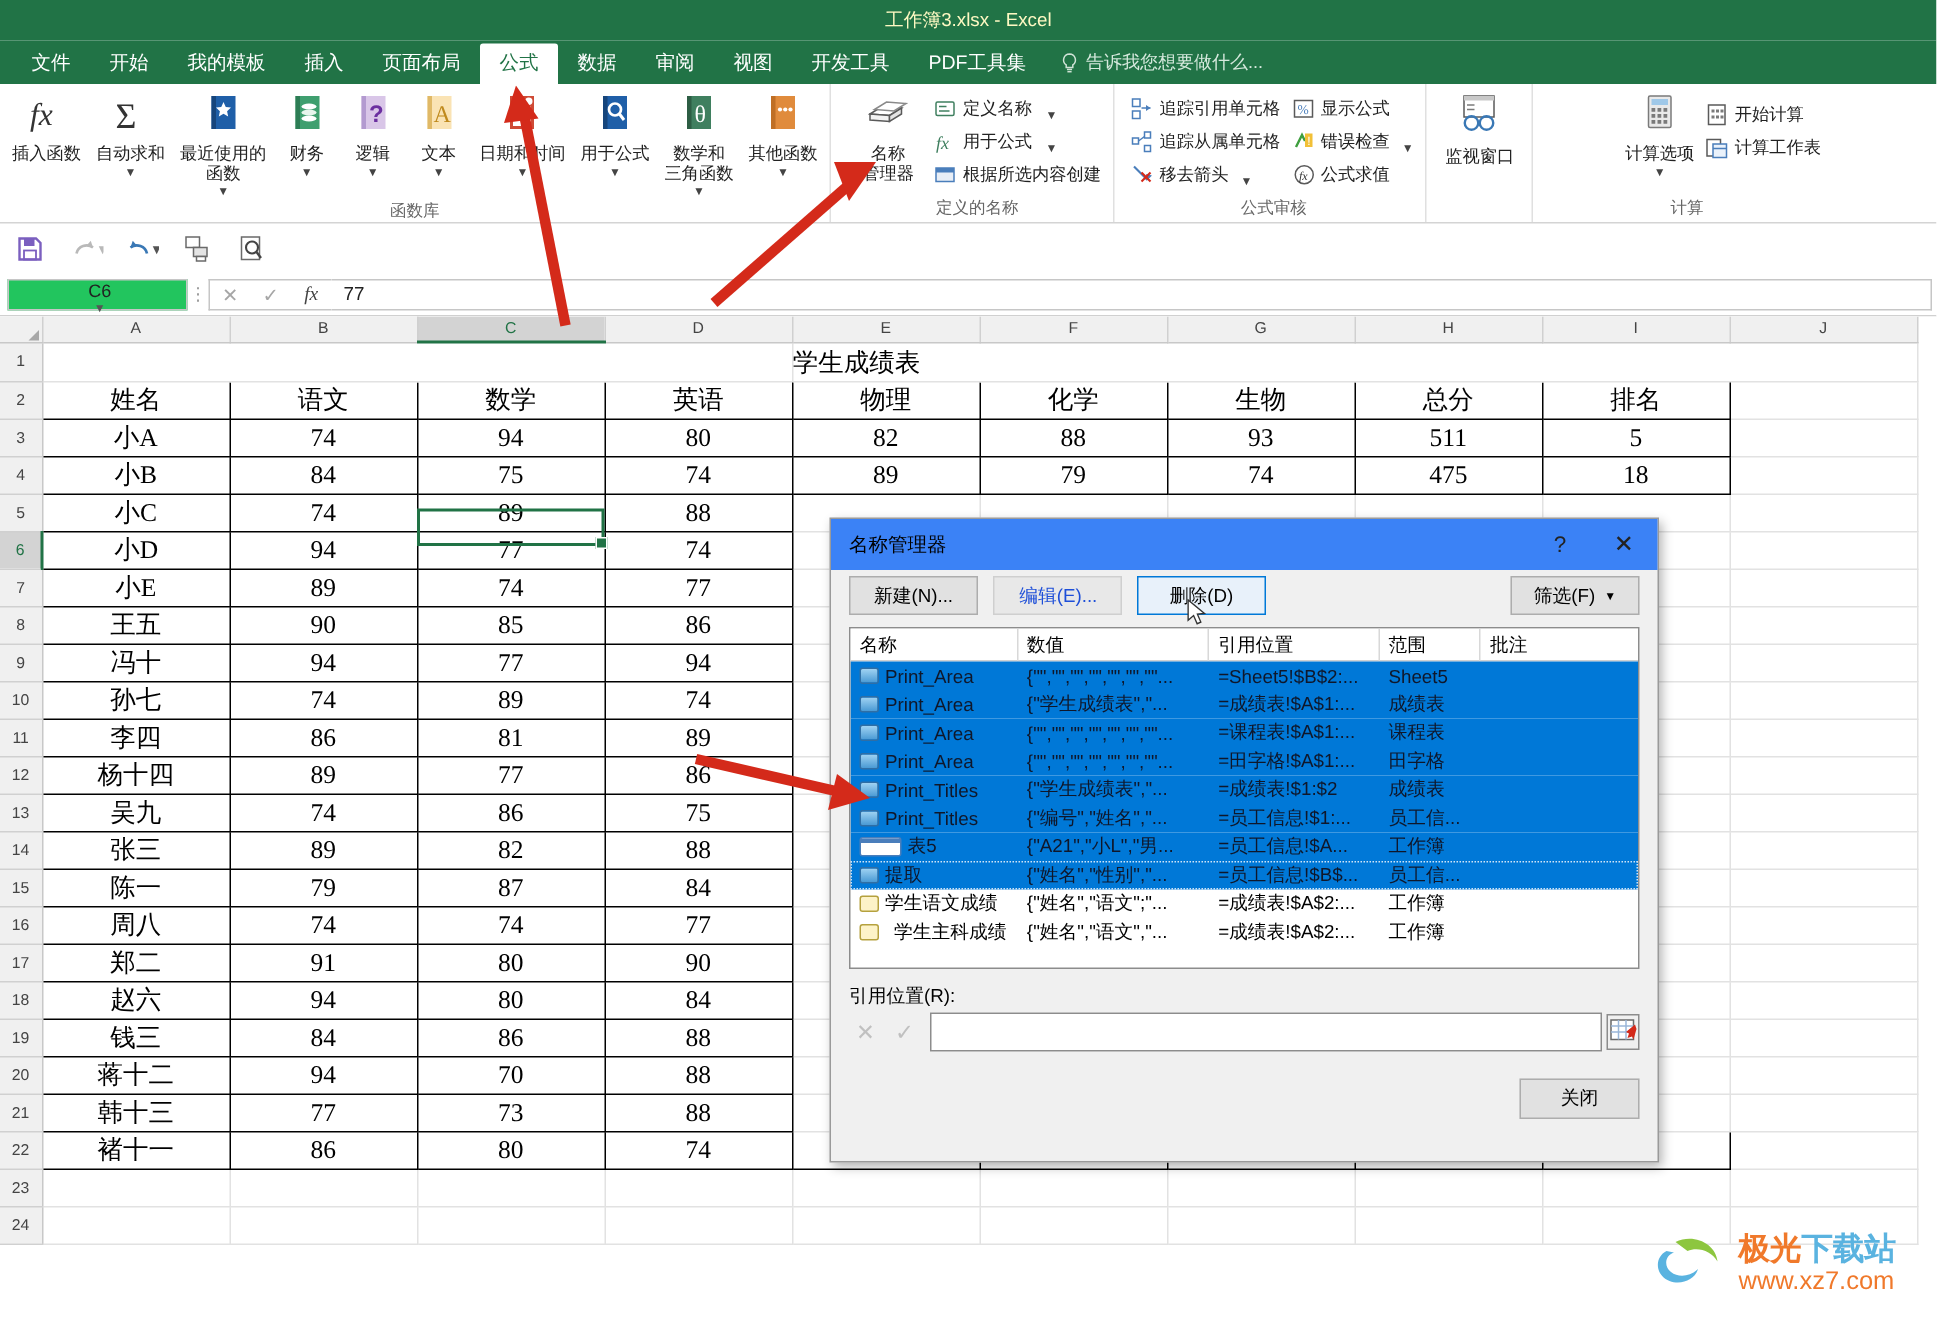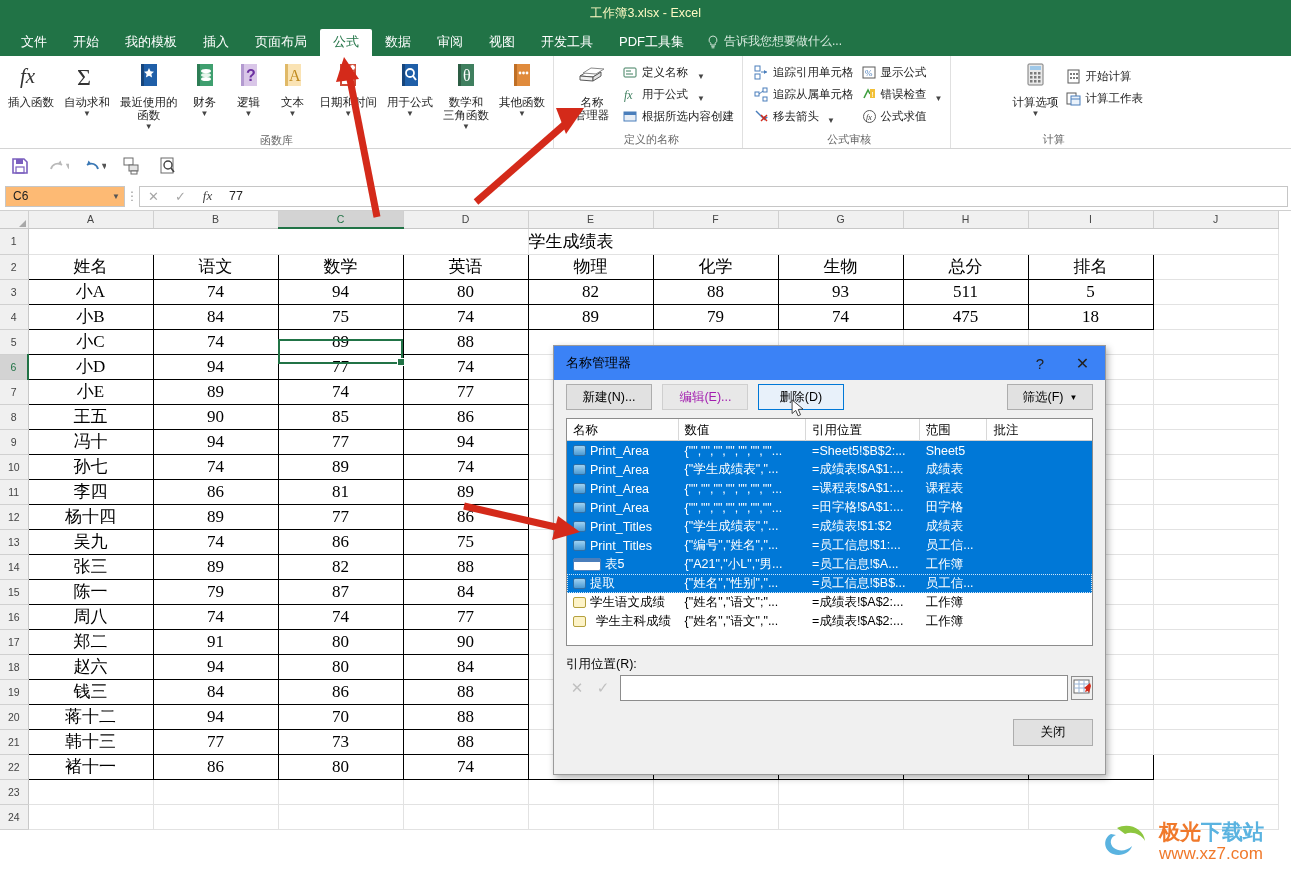--- a/index.html
+++ b/index.html
@@ -58,23 +58,23 @@
   .qat{
     height:33px; background:#fff; display:flex; align-items:center;
     padding-left:10px; gap:17px; border-bottom:0px solid #ddd;
   }
   .qat .qi{ width:20px; height:20px; position:relative; cursor:default;}
   .fbar{
     height:29px; background:#fff; display:flex; align-items:center;
     border-bottom:1px solid #d0d0d0; padding:0 3px 0 5px; gap:0;
   }
   .namebox{
-    width:120px; height:21px; border:1px solid #c6c6c6; background:#fdba74;
+    width:120px; height:21px; border:1px solid #c6c6c6; background:#22c55e;
     display:flex; align-items:center; justify-content:space-between;
-    padding:0 4px 0 7px; font-size:12px; color:#222;
+    padding:0 4px 0 7px; font-size:12px; color:#222;flex-direction:column;
   }
   .vdots{ width:14px; text-align:center; color:#999; font-size:12px; letter-spacing:0;}
   .fbtns{ display:flex; align-items:center; gap:0; border:1px solid #c6c6c6;
           border-right:0; height:21px; background:#fff;}
   .fbtn{ width:27px; height:19px; display:flex; align-items:center; justify-content:center;
          color:#a6a6a6; font-size:13px;}
   .finput{
     flex:1; height:21px; border:1px solid #c6c6c6; border-left:0; background:#fff;
     display:flex; align-items:center; padding-left:8px; font-size:12.5px; color:#222;
   }
@@ -122,34 +122,34 @@
   .dlgbtns{ margin-left:auto; display:flex; align-items:stretch; height:34px;}
   .dlgbtn{ width:40px; display:flex; align-items:center; justify-content:center;
            font-size:15px; color:#222;}
   .dlgbtn.close{ width:45px; font-size:16px;}
   .dlgtool{ display:flex; align-items:center; padding:4px 12px 8px 12px; gap:10px;}
   .btn{
     height:26px; min-width:86px; border:1px solid #adadad; background:#e1e1e1;
     display:flex; align-items:center; justify-content:center; font-size:12.5px;
     color:#000; cursor:default; padding:0 10px;
   }
-  .btn.disabled{ color:#a21caf; background:#e8e8e8; border-color:#cfcfcf;padding-left:11px;}
+  .btn.disabled{ color:#1d4ed8; background:#e8e8e8; border-color:#cfcfcf;padding-left:11px;}
   .btn.focus{ border:1px solid #0078d7; background:#e8f1fa;}
   .btn.right{ margin-left:auto; }
   .listbox{
     margin:0 12px; height:228px; border:1px solid #8c8c8c; background:#fff;
     display:flex; flex-direction:column; overflow:hidden;
   }
   .lhead{ display:flex; height:22px; background:#fff; border-bottom:1px solid #d0d0d0;
           font-size:12.5px; align-items:center;}
   .lhead .hc{ border-right:1px solid #d8d8d8; height:22px; line-height:22px;
               padding-left:6px; overflow:hidden; white-space:nowrap;}
   .lrow{ display:flex; height:19px; align-items:center; font-size:12.5px;
          white-space:nowrap;}
-  .lrow.sel{ background:#0078d7; color:#ffffff;}
+  .lrow.sel{ background:#0078d7; color:#0f172a;}
   .lrow.sel.cursor{ outline:1px dotted #cfe4f7; outline-offset:-1px;}
   .lc{ padding-left:6px; overflow:hidden; white-space:nowrap; text-overflow:clip;
        display:flex; align-items:center; gap:4px;}
   .nmicon{ width:13px; height:11px; flex:0 0 13px; border-radius:2px;}
   .nmicon.blue{ background:linear-gradient(#9fd2f2,#4a9ad4); border:1px solid #2f6ea5;}
   .nmicon.tab{ background:#fff; border:1px solid #4a7ebb;
      background-image:linear-gradient(#4a7ebb,#4a7ebb);
      background-size:100% 3px; background-repeat:no-repeat;}
   .nmicon.ylw{ background:#fdf3c8; border:1px solid #b5a13e;}
   .reflbl{ padding:10px 12px 2px 12px; font-size:12.5px;}
@@ -445,20 +445,39 @@
                 <text x="4" y="11" font-family="Liberation Serif, serif" font-style="italic" font-size="8" fill="#333">fx</text>
               </svg>
           </span>
           <span>公式求值</span>
         </div>
       </div>
     </div>
     <div class="rglabel">公式审核</div>
   </div>
 
+  <div class="rgroup" style="padding:0 6px;">
+    <div class="rgbody">
+      <div class="bigbtn" style="min-width:58px;">
+        <span>
+          <svg width="34" height="30" viewBox="0 0 34 30">
+              <rect x="7" y="2" width="20" height="14" fill="#fff" stroke="#5a5a5a"></rect>
+              <rect x="7" y="2" width="20" height="3" fill="#c8c8c8"></rect>
+              <line x1="9" y1="8" x2="14" y2="8" stroke="#7a7a7a"></line>
+              <line x1="9" y1="11" x2="14" y2="11" stroke="#7a7a7a"></line>
+              <circle cx="12" cy="20" r="4.5" fill="none" stroke="#3a78b5" stroke-width="1.6"></circle>
+              <circle cx="22" cy="20" r="4.5" fill="none" stroke="#3a78b5" stroke-width="1.6"></circle>
+              <line x1="16.5" y1="20" x2="17.5" y2="20" stroke="#3a78b5" stroke-width="1.6"></line>
+            </svg>
+        </span>
+        <span class="lbl">监视窗口</span>
+      </div>
+    </div>
+    <div class="rglabel"></div>
+  </div>
 
   <div class="rgroup" style="padding:0 8px;">
     <div class="rgbody">
       <div class="bigbtn" style="min-width:56px;margin-left:48px;">
         <span>
           <svg width="30" height="28" viewBox="0 0 30 28">
               <rect x="8" y="2" width="15" height="21" rx="1" fill="#e9e9e9" stroke="#7a7a7a"></rect>
               <rect x="10" y="4" width="11" height="4" fill="#9fc8e8"></rect>
               <g fill="#7a7a7a">
                 <rect x="10" y="10" width="2.5" height="2.5"></rect>

